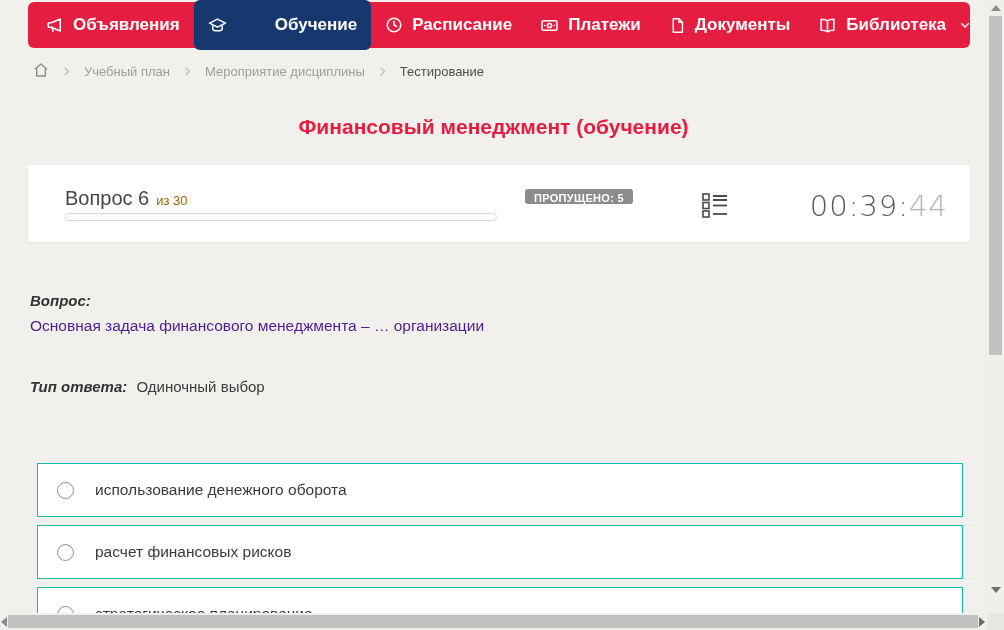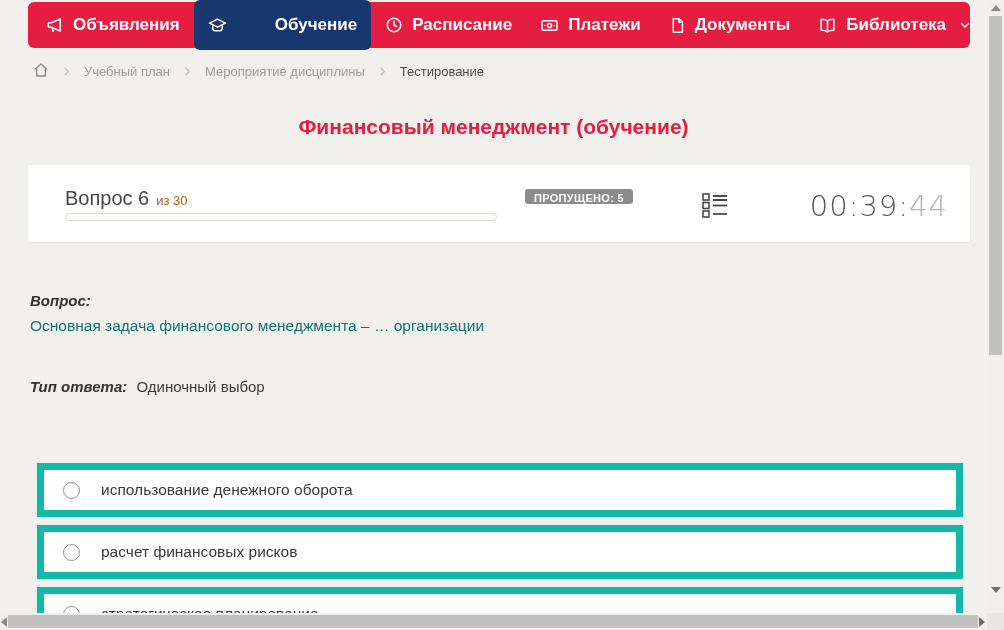--- a/index.html
+++ b/index.html
@@ -80,32 +80,32 @@
   }
   .timer .secs { color:#b3b3b3; }
 
   
   .q-label {
     position:absolute; left:30px; top:292px;
     font-size:15px; font-weight:bold; font-style:italic; color:#333;
   }
   .q-text {
     position:absolute; left:30px; top:317px;
-    font-size:15.5px; color:#0f766e;
+    font-size:15.5px; color:#4c1d95;
   }
   .answer-type {
     position:absolute; left:30px; top:378px; font-size:15px;
   }
   .answer-type .at-label { font-weight:bold; font-style:italic; color:#333; }
   .answer-type .at-value { color:#3d3d3d; margin-left:5px; }
 
   
   .option {
     position:absolute; left:37px; width:926px; height:54px;
-    background:#ffffff; border:7px solid #14b8a6;
+    background:#ffffff; border:1px solid #14b8a6;
     display:flex; align-items:center; padding-left:19px;
     cursor:pointer;
   }
   .option .radio {
     width:17px; height:17px; border-radius:50%;
     border:1px solid #8f8f8f; background:#fff; flex:none;
   }
   .option .opt-label {
     margin-left:21px; font-size:15.5px; color:#3a3a3a;
   }

